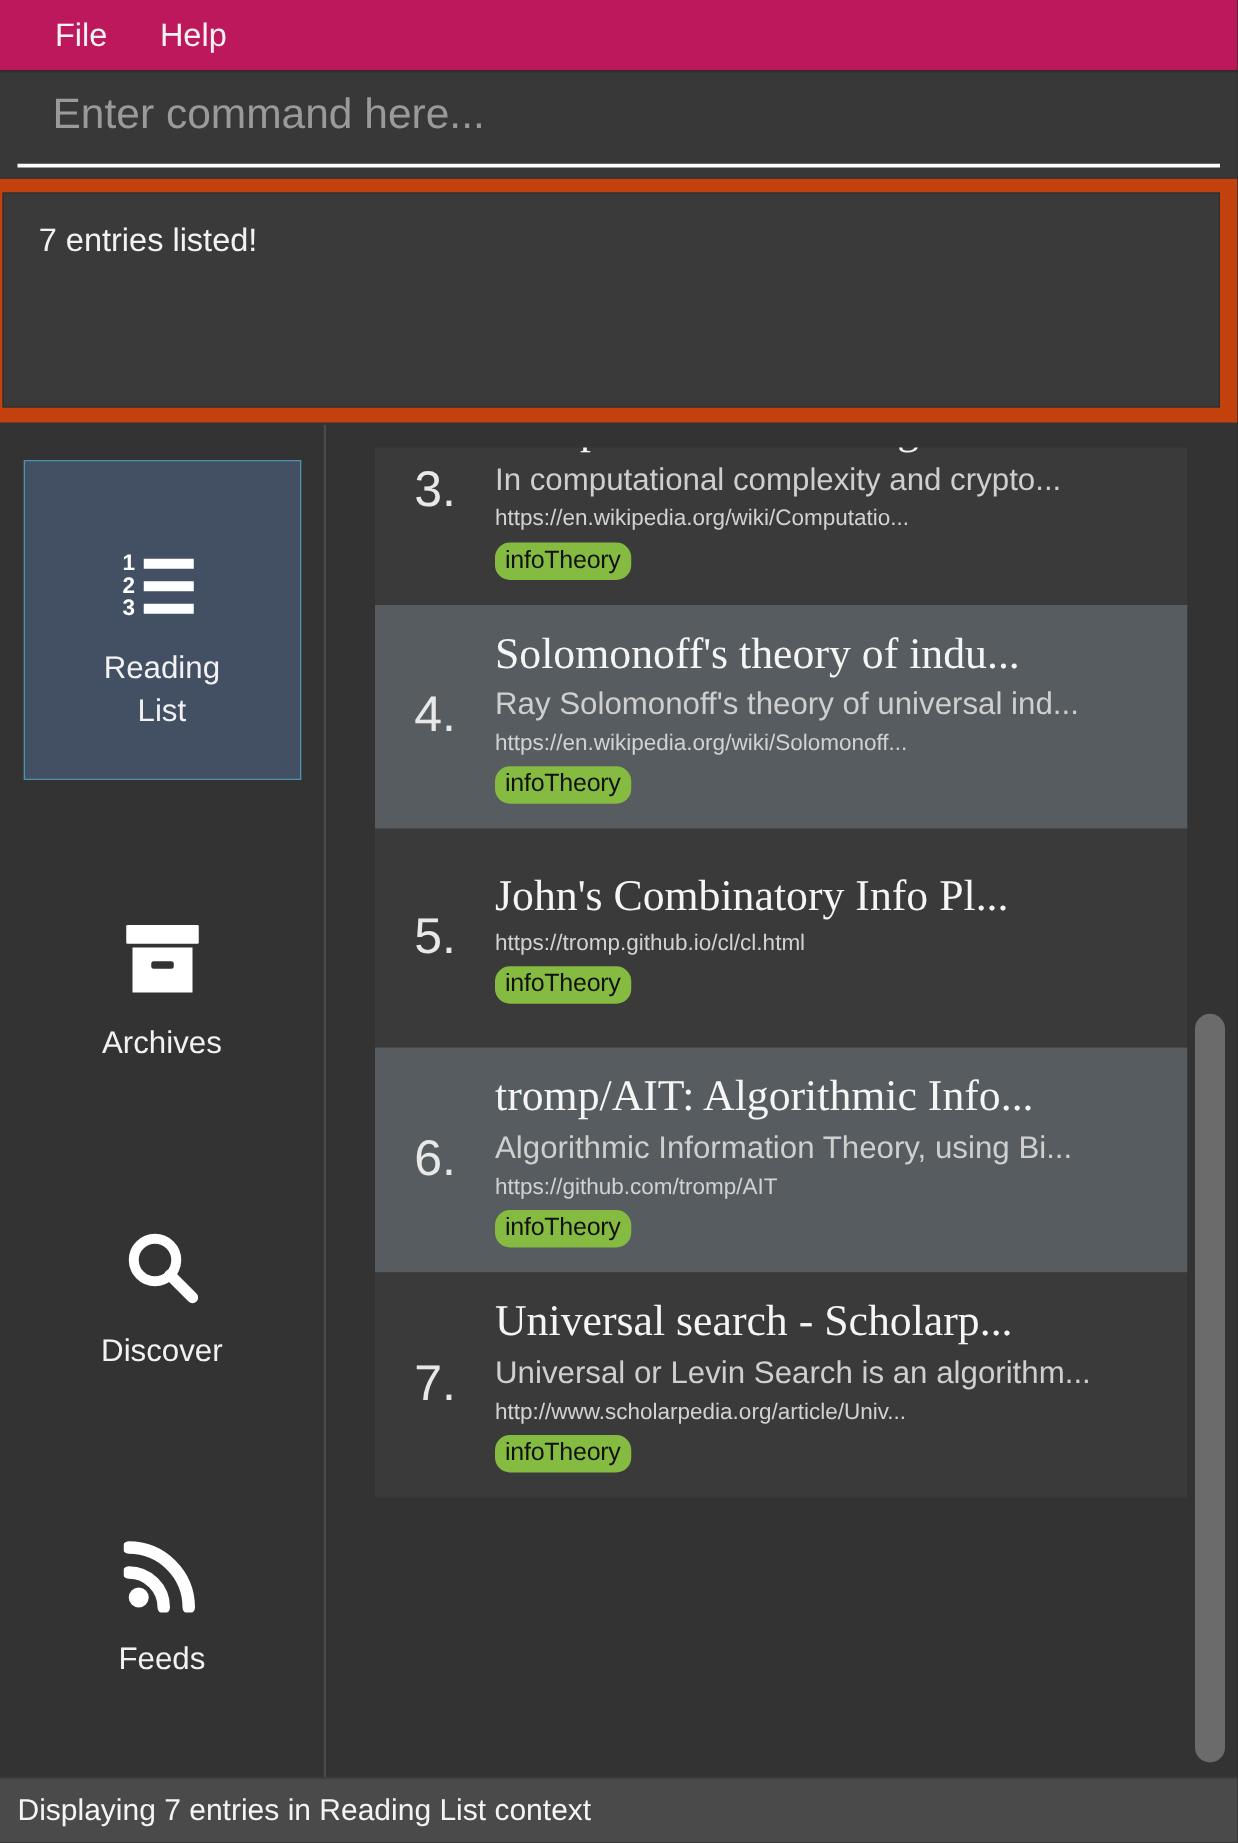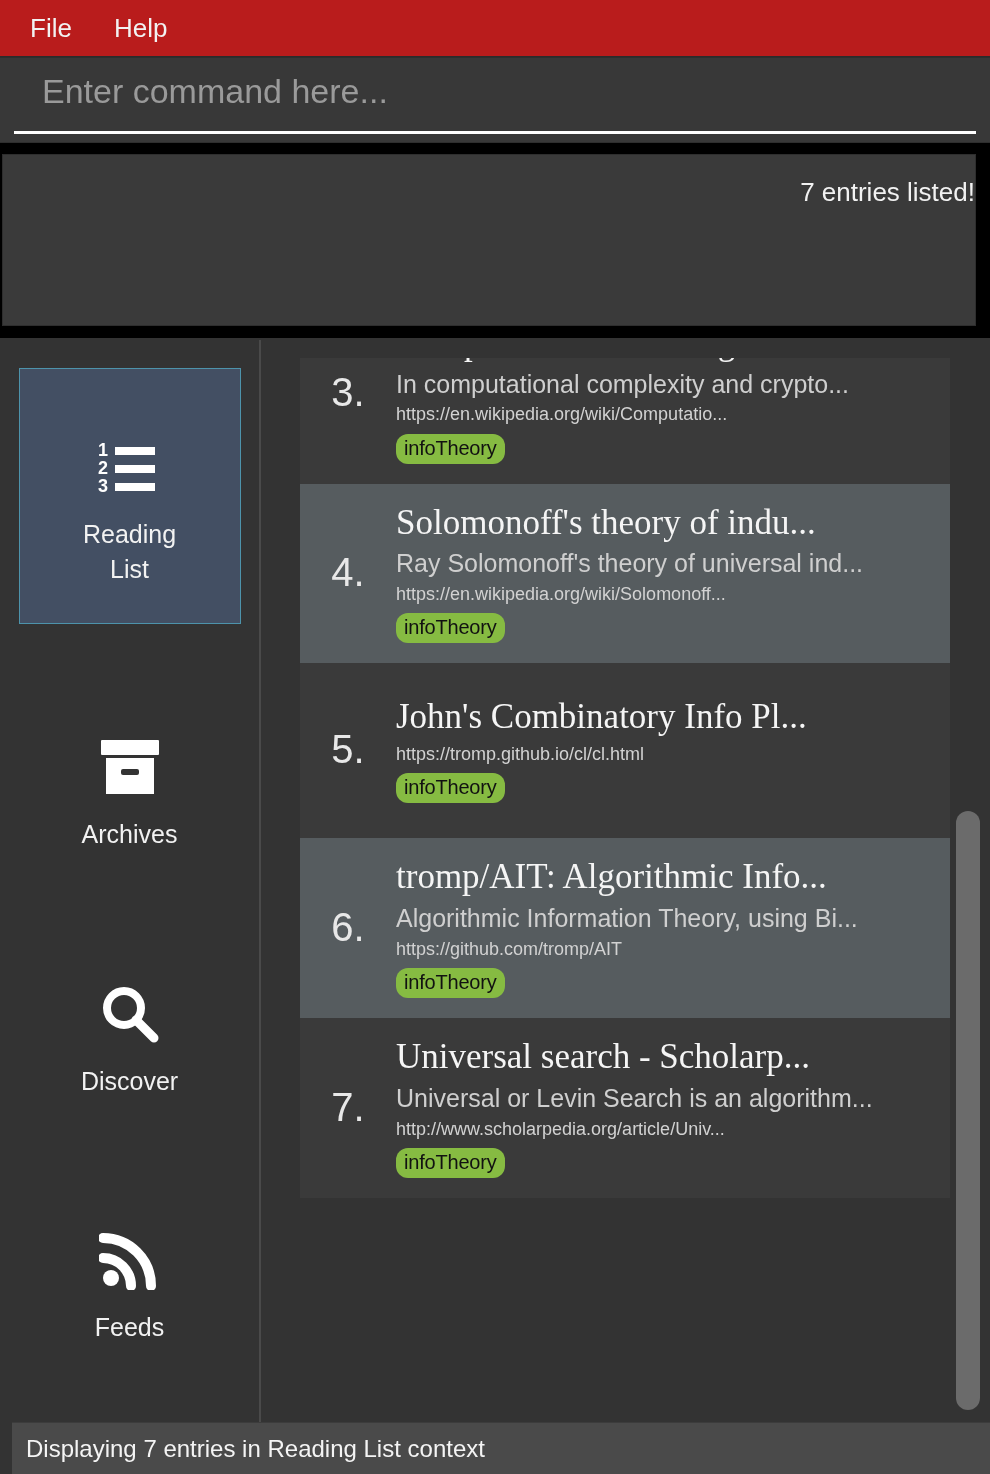--- a/index.html
+++ b/index.html
@@ -12,24 +12,24 @@
     height: 1474px;
     overflow: hidden;
     font-family: "Liberation Sans", sans-serif;
     color: #f0f0f0;
     position: relative;
   }
 
   
   .menubar {
     height: 57px;
-    background: #b91c1c;
-    display: flex;
-    align-items: center;
-    padding-left: 30px;
+    background: #be185d;
+    display: flex;
+    align-items: center;
+    padding-left: 44px;
     box-sizing: border-box;
     border-bottom: 1px solid #2b2b2b;
   }
   .menubar-item {
     font-size: 26px;
     color: #f2f2f2;
     margin-right: 42px;
     line-height: 1;
     cursor: default;
   }
@@ -61,24 +61,23 @@
     margin-bottom: 8px;
   }
   .command-input::placeholder {
     color: #9a9a9a;
     opacity: 1;
   }
 
   
   .output-outer {
     height: 195px;
-    background: #000000;
+    background: #c2410c;
     box-sizing: border-box;
     padding: 11px 14px 12px 2px;
-    text-align: right;
   }
   .output-box {
     width: 100%;
     height: 100%;
     box-sizing: border-box;
     background: #3a3a3a;
     border: 1px solid #2e2e2e;
     padding: 22px 0 0 28px;
     font-size: 26px;
     color: #f2f2f2;
@@ -236,21 +235,21 @@
     width: 24px;
     top: 453px;
     bottom: 0;
     background: #6b6b6b;
     border-radius: 12px;
   }
 
   
   .statusbar {
     position: absolute;
-    left: 12px;
+    left: 0;
     right: 0;
     bottom: 0;
     height: 52px;
     background: #4a4a4a;
     display: flex;
     align-items: center;
     padding-left: 14px;
     box-sizing: border-box;
     font-size: 24px;
     color: #f4f4f4;

